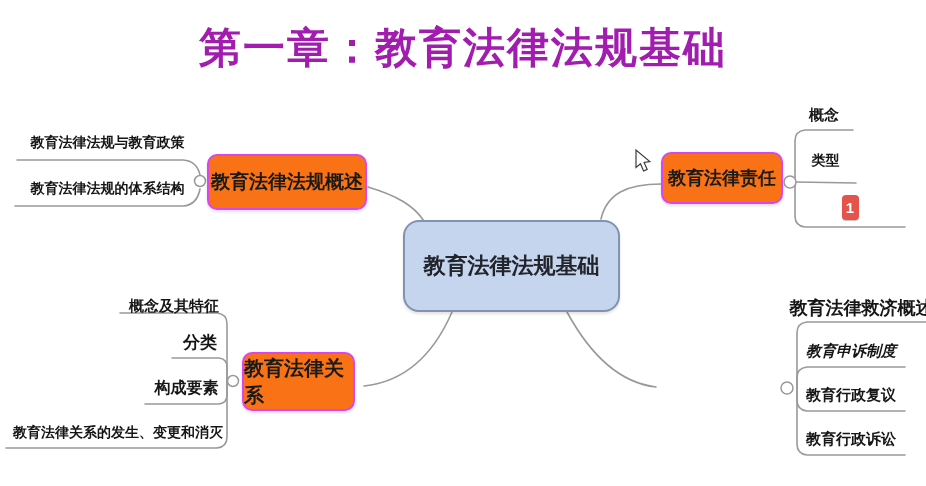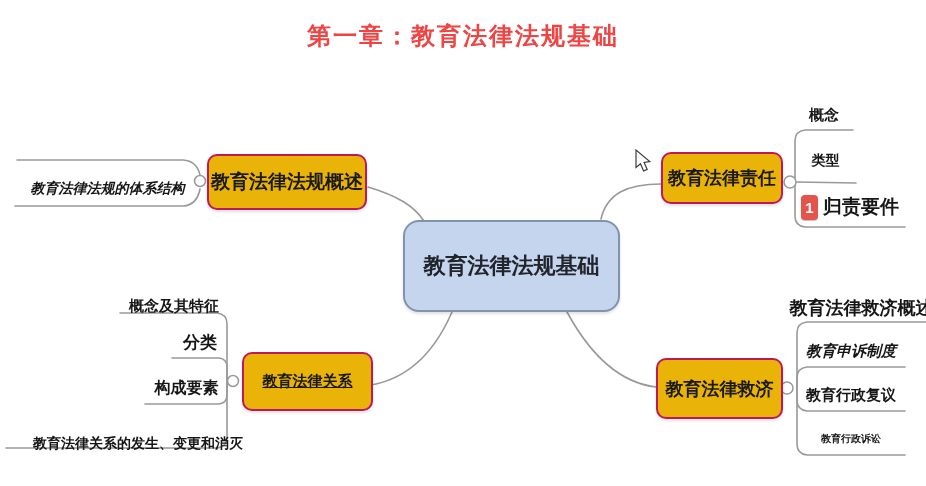--- a/index.html
+++ b/index.html
@@ -1,48 +1,48 @@
 <!DOCTYPE html>
 <html><head>
 <meta charset="utf-8">
 <style>
   html,body{margin:0;padding:0;background:#ffffff;}
   body{width:926px;height:486px;position:relative;overflow:hidden;
        font-family:"Liberation Sans","DejaVu Sans",sans-serif;}
   .stage{position:absolute;left:0;top:0;width:926px;height:486px;}
   .title{position:absolute;left:0;top:20px;width:926px;margin:0;
-         text-align:center;font-size:24px;font-weight:800;color:#ef4444;
+         text-align:center;font-size:42px;font-weight:800;color:#a21caf;
          letter-spacing:2px;}
   svg.wires{position:absolute;left:0;top:0;width:926px;height:486px;}
   .node{position:absolute;display:flex;align-items:center;justify-content:center;
-        background:#eab308;border:2px solid #be185d;border-radius:10px;
+        background:#f97316;border:2px solid #d946ef;border-radius:10px;
         font-weight:700;color:#1a1a1a;box-sizing:border-box;
         box-shadow:0 2px 3px rgba(0,0,0,.12);cursor:default;}
   .node.central{background:#c5d5ee;border:2px solid #8193ae;border-radius:16px;
         font-size:22px;color:#22242c;}
   #node-central{left:403px;top:220px;width:217px;height:92px;}
   #node-overview{left:207px;top:154px;width:160px;height:56px;font-size:19px;}
   #node-responsibility{left:661px;top:152px;width:122px;height:52px;font-size:18px;}
-  #node-relation{left:242px;top:352px;width:131px;height:59px;font-size:15px;text-decoration:underline;}
+  #node-relation{left:242px;top:352px;width:113px;height:59px;font-size:20px;}
   #node-remedy{left:656px;top:358px;width:127px;height:61px;font-size:18px;}
   .leaf{position:absolute;display:flex;align-items:center;justify-content:center;
         font-weight:700;color:#161616;box-sizing:border-box;white-space:nowrap;}
   #leaf-policy{left:17px;top:131px;width:181px;height:24px;font-size:14px;}
-  #leaf-structure{left:15px;top:177px;width:185px;height:24px;font-size:14px;font-style:italic;}
+  #leaf-structure{left:15px;top:177px;width:185px;height:24px;font-size:14px;}
   #leaf-concept-feature{left:120px;top:286px;width:108px;height:24px;font-size:15px;margin-top:8px;}
   #leaf-classification{left:172px;top:329px;width:56px;height:26px;font-size:17px;}
   #leaf-elements{left:145px;top:376px;width:83px;height:25px;font-size:16px;}
-  #leaf-occurrence{left:6px;top:432px;width:224px;height:24px;font-size:14px;margin-left:20px;}
+  #leaf-occurrence{left:6px;top:421px;width:224px;height:24px;font-size:14px;}
   #leaf-concept{left:795px;top:104px;width:58px;height:23px;font-size:15px;}
   #leaf-type{left:795px;top:146px;width:61px;height:30px;font-size:14px;}
   #leaf-guize{left:795px;top:192px;width:110px;height:30px;font-size:19px;gap:5px;}
   #leaf-remedy-overview{left:797px;top:296px;width:129px;height:23px;font-size:18px;}
   #leaf-appeal{left:797px;top:339px;width:108px;height:24px;font-size:15px;font-style:italic;}
   #leaf-review{left:797px;top:383px;width:108px;height:24px;font-size:15px;}
-  #leaf-litigation{left:797px;top:427px;width:108px;height:24px;font-size:10px;}
+  #leaf-litigation{left:797px;top:427px;width:108px;height:24px;font-size:15px;}
   .badge{display:inline-flex;align-items:center;justify-content:center;
          width:17px;height:25px;background:#e4544b;color:#ffffff;
          border-radius:4px;font-size:15px;font-weight:700;
          box-shadow:0 1px 1px rgba(0,0,0,.25);}
 </style>
 </head>
 <body>
 
 <div class="stage">
 
@@ -78,29 +78,28 @@
     <circle cx="790" cy="182" r="6" fill="#ffffff" stroke="#999999" stroke-width="1.5"></circle>
     <circle cx="233" cy="381" r="5.5" fill="#ffffff" stroke="#999999" stroke-width="1.5"></circle>
     <circle cx="787" cy="388" r="6" fill="#ffffff" stroke="#999999" stroke-width="1.5"></circle>
   </svg>
 
   <div class="node central" id="node-central">教育法律法规基础</div>
 
   <div class="node" id="node-overview">教育法律法规概述</div>
   <div class="node" id="node-responsibility">教育法律责任</div>
   <div class="node" id="node-relation">教育法律关系</div>
-  <div class="node" id="node-remedy">教育法律救济</div>
 
+  <div class="leaf" id="leaf-policy">教育法律法规与教育政策</div>
   <div class="leaf" id="leaf-structure">教育法律法规的体系结构</div>
 
   <div class="leaf" id="leaf-concept">概念</div>
   <div class="leaf" id="leaf-type">类型</div>
   <div class="leaf" id="leaf-guize">
     <span class="badge">1</span>
-    <span>归责要件</span>
   </div>
 
   <div class="leaf" id="leaf-concept-feature">概念及其特征</div>
   <div class="leaf" id="leaf-classification">分类</div>
   <div class="leaf" id="leaf-elements">构成要素</div>
   <div class="leaf" id="leaf-occurrence">教育法律关系的发生、变更和消灭</div>
 
   <div class="leaf" id="leaf-remedy-overview">教育法律救济概述</div>
   <div class="leaf" id="leaf-appeal">教育申诉制度</div>
   <div class="leaf" id="leaf-review">教育行政复议</div>

